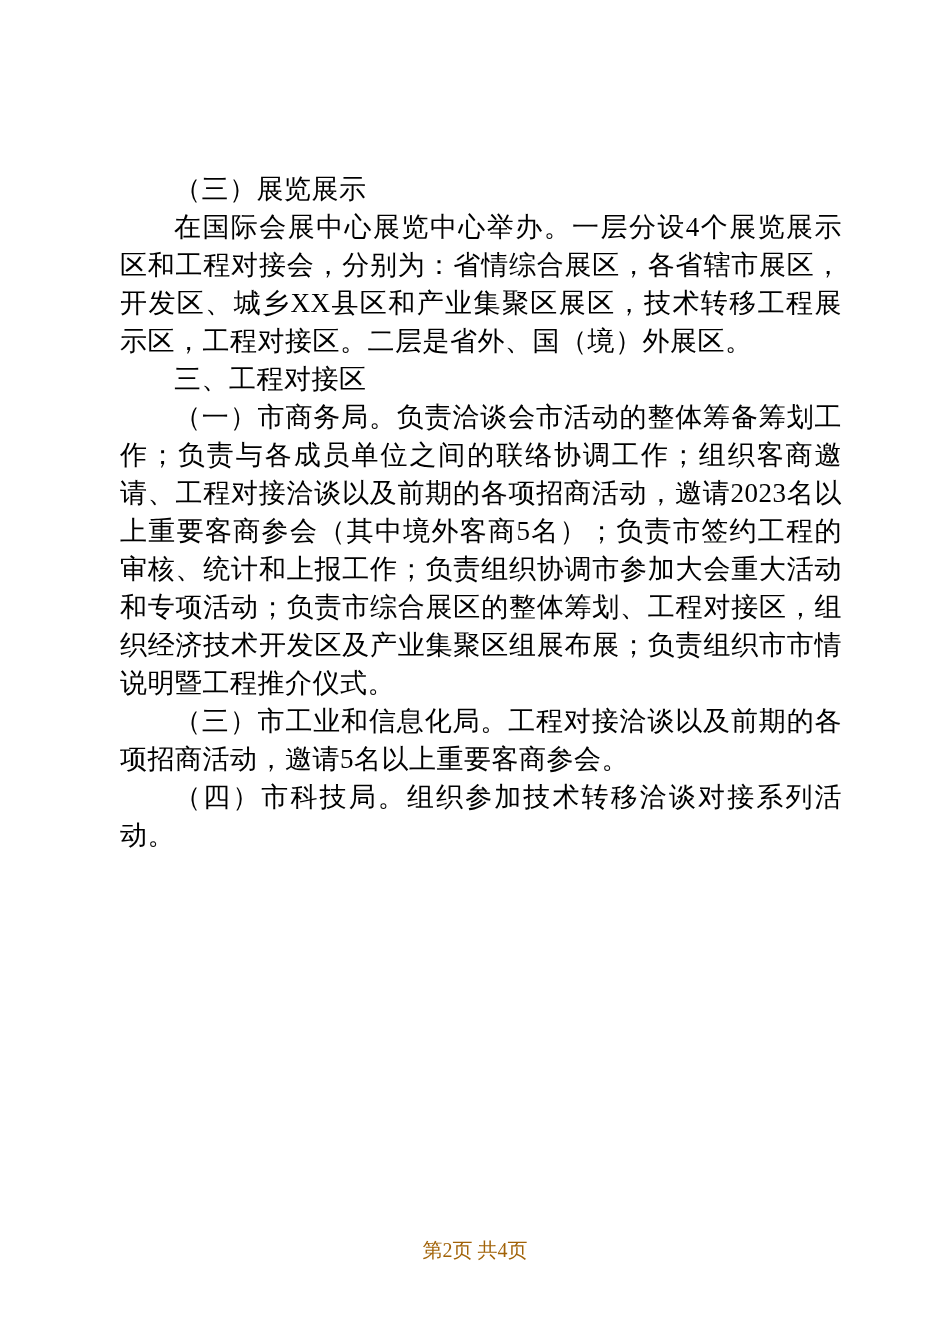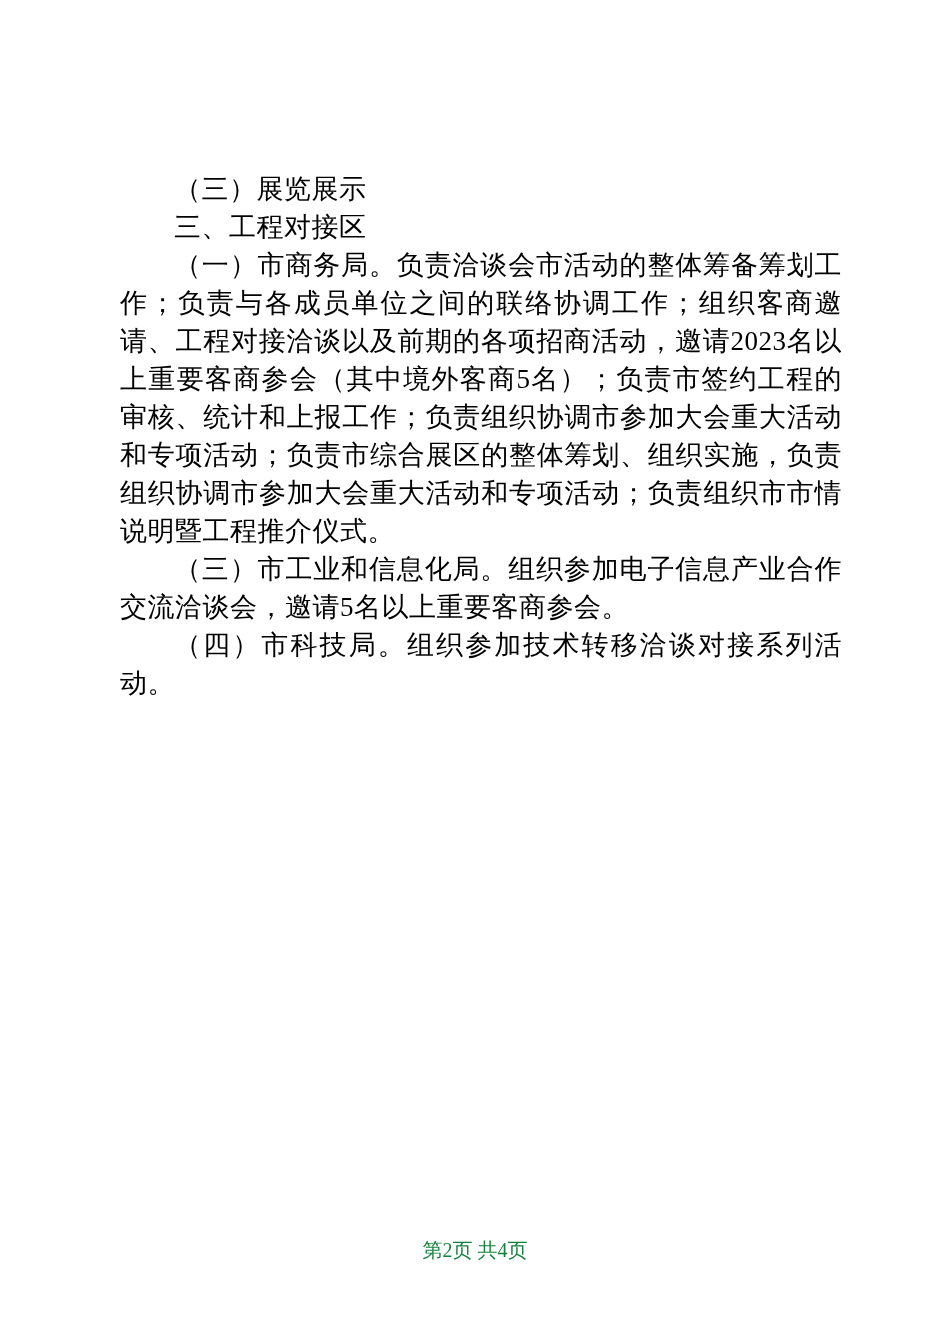--- a/index.html
+++ b/index.html
@@ -34,31 +34,32 @@
     word-break: break-all;
   }
   .footer {
     position: absolute;
     top: 1236px;
     left: 0;
     width: 100%;
     text-align: center;
     font-size: 20px;
     line-height: 28px;
-    color: #15803d;
+    color: #a16207;
   }
 </style>
 </head>
 <body>
 
 <div class="page">
   <div class="content">
     <p class="para">（三）展览展示</p>
+    <p class="para">在国际会展中心展览中心举办。一层分设4个展览展示区和工程对接会，分别为：省情综合展区，各省辖市展区，开发区、城乡XX县区和产业集聚区展区，技术转移工程展示区，工程对接区。二层是省外、国（境）外展区。</p>
     <p class="para">三、工程对接区</p>
-    <p class="para">（一）市商务局。负责洽谈会市活动的整体筹备筹划工作；负责与各成员单位之间的联络协调工作；组织客商邀请、工程对接洽谈以及前期的各项招商活动，邀请2023名以上重要客商参会（其中境外客商5名）；负责市签约工程的审核、统计和上报工作；负责组织协调市参加大会重大活动和专项活动；负责市综合展区的整体筹划、组织实施，负责组织协调市参加大会重大活动和专项活动；负责组织市市情说明暨工程推介仪式。</p>
-    <p class="para">（三）市工业和信息化局。组织参加电子信息产业合作交流洽谈会，邀请5名以上重要客商参会。</p>
+    <p class="para">（一）市商务局。负责洽谈会市活动的整体筹备筹划工作；负责与各成员单位之间的联络协调工作；组织客商邀请、工程对接洽谈以及前期的各项招商活动，邀请2023名以上重要客商参会（其中境外客商5名）；负责市签约工程的审核、统计和上报工作；负责组织协调市参加大会重大活动和专项活动；负责市综合展区的整体筹划、工程对接区，组织经济技术开发区及产业集聚区组展布展；负责组织市市情说明暨工程推介仪式。</p>
+    <p class="para">（三）市工业和信息化局。工程对接洽谈以及前期的各项招商活动，邀请5名以上重要客商参会。</p>
     <p class="para">（四）市科技局。组织参加技术转移洽谈对接系列活动。</p>
 
   </div>
   <div class="footer">
     <span>第2页 共4页</span>
   </div>
 </div>
 
 </body></html>

